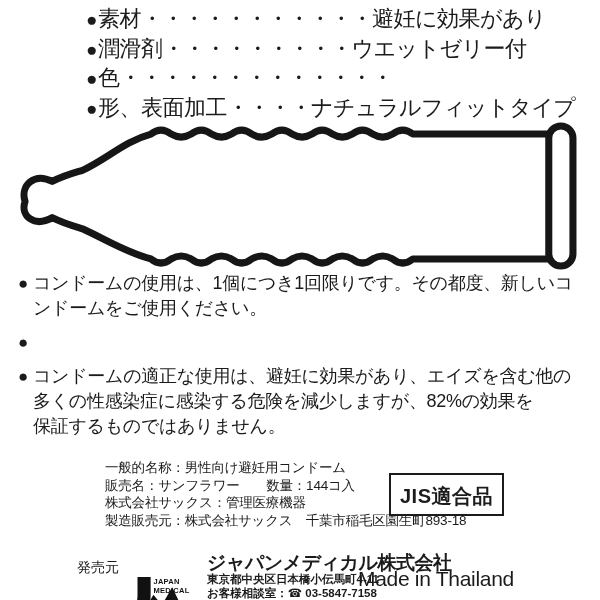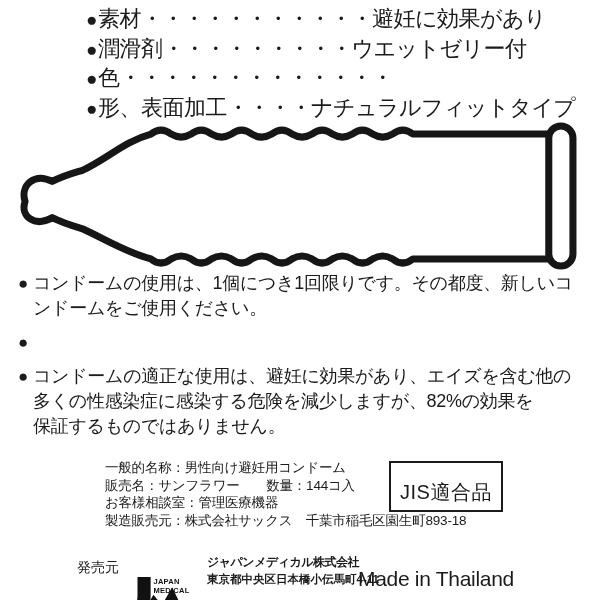--- a/index.html
+++ b/index.html
@@ -44,37 +44,37 @@
     white-space: pre-line;
   }
 
   
   .info-block { position: absolute; left: 105px; top: 459px; width: 330px; }
   .info-line {
     font-size: 13.5px; line-height: 17.5px; font-weight: 400;
     white-space: nowrap; letter-spacing: -0.2px;
   }
   .jis-badge {
-    position: absolute; left: 389px; top: 461px;
+    position: absolute; left: 389px; top: 473px;
     border: 2.5px solid #1b1b1b;
-    padding: 16px 9px 4px 9px;
-    font-size: 20px; font-weight: 400; letter-spacing: 0.5px;
+    padding: 8px 9px 4px 9px;
+    font-size: 20px; font-weight: 700; letter-spacing: 0.5px;
     background: #fff; white-space: nowrap;
   }
 
   
   .distributor-label {
     position: absolute; left: 77px; top: 559px;
     font-size: 14px; font-weight: 500;
   }
   .jm-logo { position: absolute; left: 116px; top: 576px; width: 88px; height: 45px; }
   .jm-logo svg { width: 100%; height: 100%; display: block; }
   .company-block { position: absolute; left: 207px; top: 553px; width: 240px; }
   .company-name {
-    font-size: 12px; font-weight: 700; letter-spacing: -0.5px;
+    font-size: 19px; font-weight: 700; letter-spacing: -0.5px;
     line-height: 19px; white-space: nowrap;
   }
   .company-address, .company-phone {
     font-size: 11.5px; line-height: 14px; font-weight: 700; white-space: nowrap;
   }
   .origin-label {
     position: absolute; left: 358px; top: 567px;
     font-size: 21px; font-weight: 400; letter-spacing: -0.3px;
     white-space: nowrap;
   }
@@ -155,21 +155,21 @@
     <span class="note-bullet">●</span>
     <span class="note-text">コンドームの適正な使用は、避妊に効果があり、エイズを含む他の
 多くの性感染症に感染する危険を減少しますが、82%の効果を
 保証するものではありません。</span>
   </div>
 </div>
 
 <div class="info-block">
   <div class="info-line">一般的名称：男性向け避妊用コンドーム</div>
   <div class="info-line">販売名：サンフラワー　　数量：144コ入</div>
-  <div class="info-line">お客様相談室：管理医療機器</div>
+  <div class="info-line">株式会社サックス：管理医療機器</div>
   <div class="info-line">製造販売元：株式会社サックス　千葉市稲毛区園生町893-18</div>
 </div>
 <div class="jis-badge">JIS適合品</div>
 
 <div class="distributor-label">発売元</div>
 
 <div class="jm-logo">
   <svg viewBox="0 0 90 48">
     <g fill="#111111">
 
@@ -178,15 +178,16 @@
       <path d="M22 47 L38 20 L47 31 L58 12 L75 47 L64 47 L57 31 L48 45 L41 35 L32 47 Z"></path>
       <text x="38" y="9" font-family="Liberation Sans, sans-serif" font-size="8" font-weight="bold" letter-spacing="0.3">JAPAN</text>
       <text x="38" y="18" font-family="Liberation Sans, sans-serif" font-size="8" font-weight="bold" letter-spacing="0.3">MEDICAL</text>
     </g>
   </svg>
 </div>
 
 <div class="company-block">
   <div class="company-name">ジャパンメディカル株式会社</div>
   <div class="company-address">東京都中央区日本橋小伝馬町4-11</div>
+  <div class="company-phone">お客様相談室：☎ 03-5847-7158</div>
 </div>
 
 <div class="origin-label">Made in Thailand</div>
 
 </body></html>

